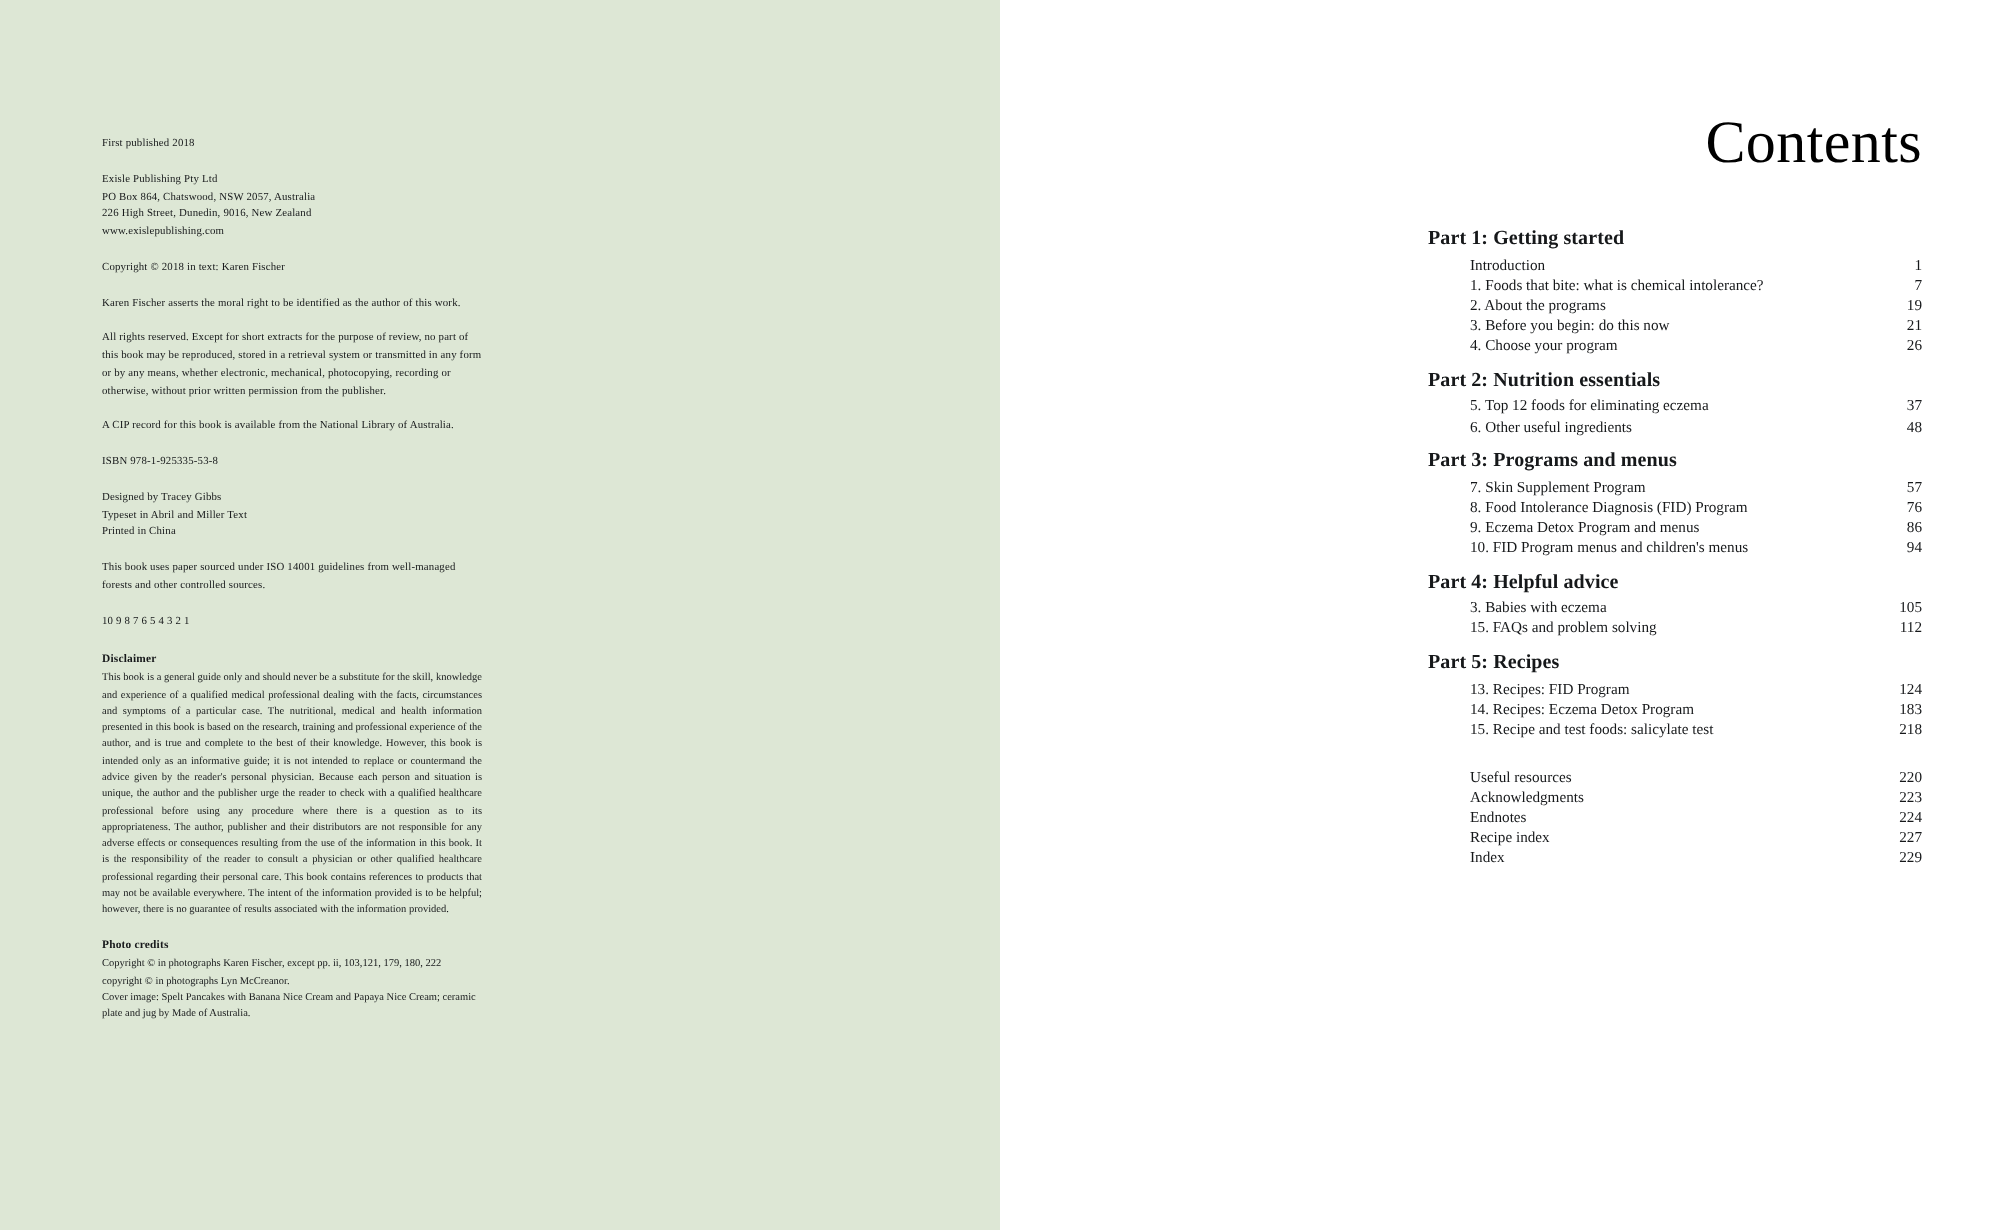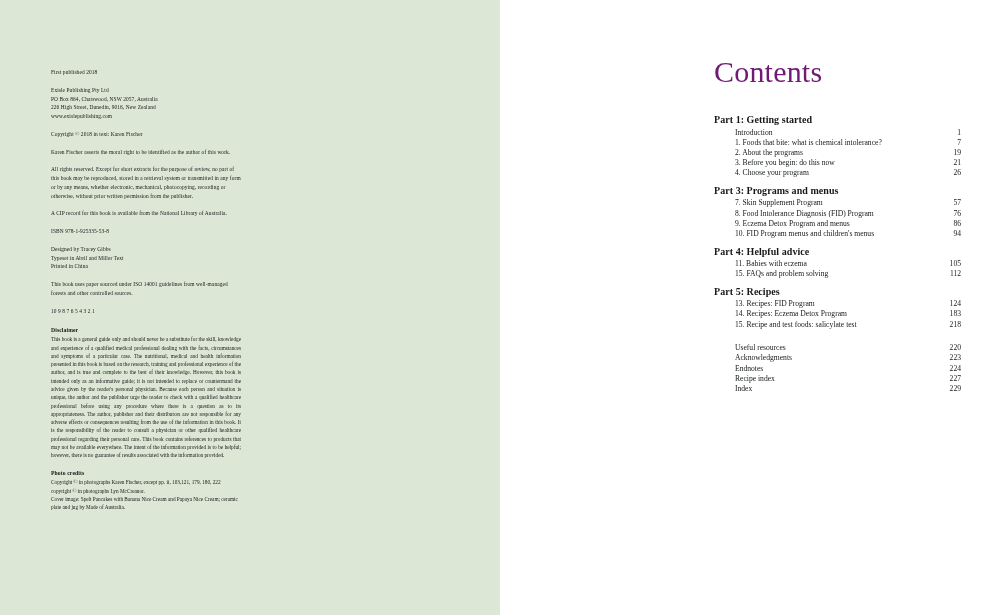--- a/index.html
+++ b/index.html
@@ -77,24 +77,25 @@
   }
   .page-right-inner {
     position: absolute;
     left: 214px;
     top: 55px;
     width: 247px;
   }
   .contents-title {
     font-size: 30px;
     font-weight: normal;
-    color: #701a75;
+    color: #000000;
     margin: 0 0 26px 0;
     letter-spacing: 0.2px;
     font-family: "Liberation Serif", serif;
+    text-align: right;
   }
   .toc {
     font-size: 7.6px;
     line-height: 1;
     color: #16181a;
   }
   .toc-part {
     margin-bottom: 9px;
   }
   .toc-part:last-child { margin-bottom: 4px; }
@@ -180,20 +181,31 @@
             <div class="toc-row">
               <span class="toc-label">3. Before you begin: do this now</span>
               <span class="toc-page">21</span>
             </div>
             <div class="toc-row">
               <span class="toc-label">4. Choose your program</span>
               <span class="toc-page">26</span>
             </div>
           </div>
           <div class="toc-part">
+            <div class="part-title">Part 2: Nutrition essentials</div>
+            <div class="toc-row">
+              <span class="toc-label">5. Top 12 foods for eliminating eczema</span>
+              <span class="toc-page">37</span>
+            </div>
+            <div class="toc-row">
+              <span class="toc-label">6. Other useful ingredients</span>
+              <span class="toc-page">48</span>
+            </div>
+          </div>
+          <div class="toc-part">
             <div class="part-title">Part 3: Programs and menus</div>
             <div class="toc-row">
               <span class="toc-label">7. Skin Supplement Program</span>
               <span class="toc-page">57</span>
             </div>
             <div class="toc-row">
               <span class="toc-label">8. Food Intolerance Diagnosis (FID) Program</span>
               <span class="toc-page">76</span>
             </div>
             <div class="toc-row">
@@ -201,21 +213,21 @@
               <span class="toc-page">86</span>
             </div>
             <div class="toc-row">
               <span class="toc-label">10. FID Program menus and children's menus</span>
               <span class="toc-page">94</span>
             </div>
           </div>
           <div class="toc-part">
             <div class="part-title">Part 4: Helpful advice</div>
             <div class="toc-row">
-              <span class="toc-label">11. Babies with eczema</span>
+              <span class="toc-label">3. Babies with eczema</span>
               <span class="toc-page">105</span>
             </div>
             <div class="toc-row">
               <span class="toc-label">15. FAQs and problem solving</span>
               <span class="toc-page">112</span>
             </div>
           </div>
           <div class="toc-part">
             <div class="part-title">Part 5: Recipes</div>
             <div class="toc-row">

